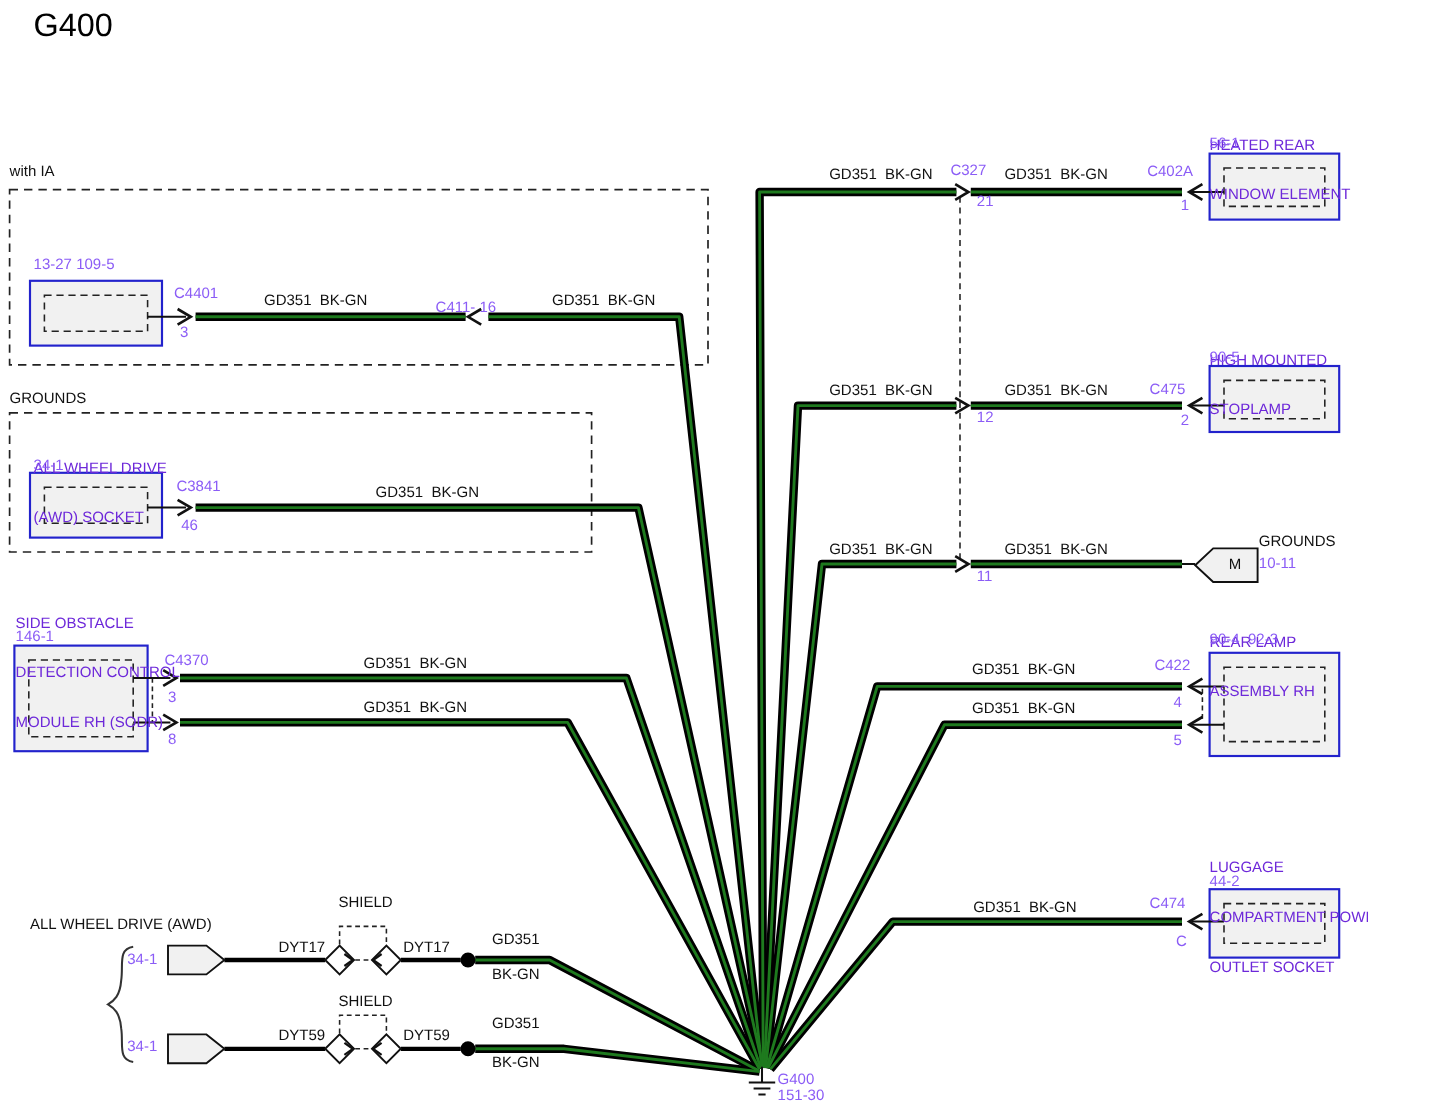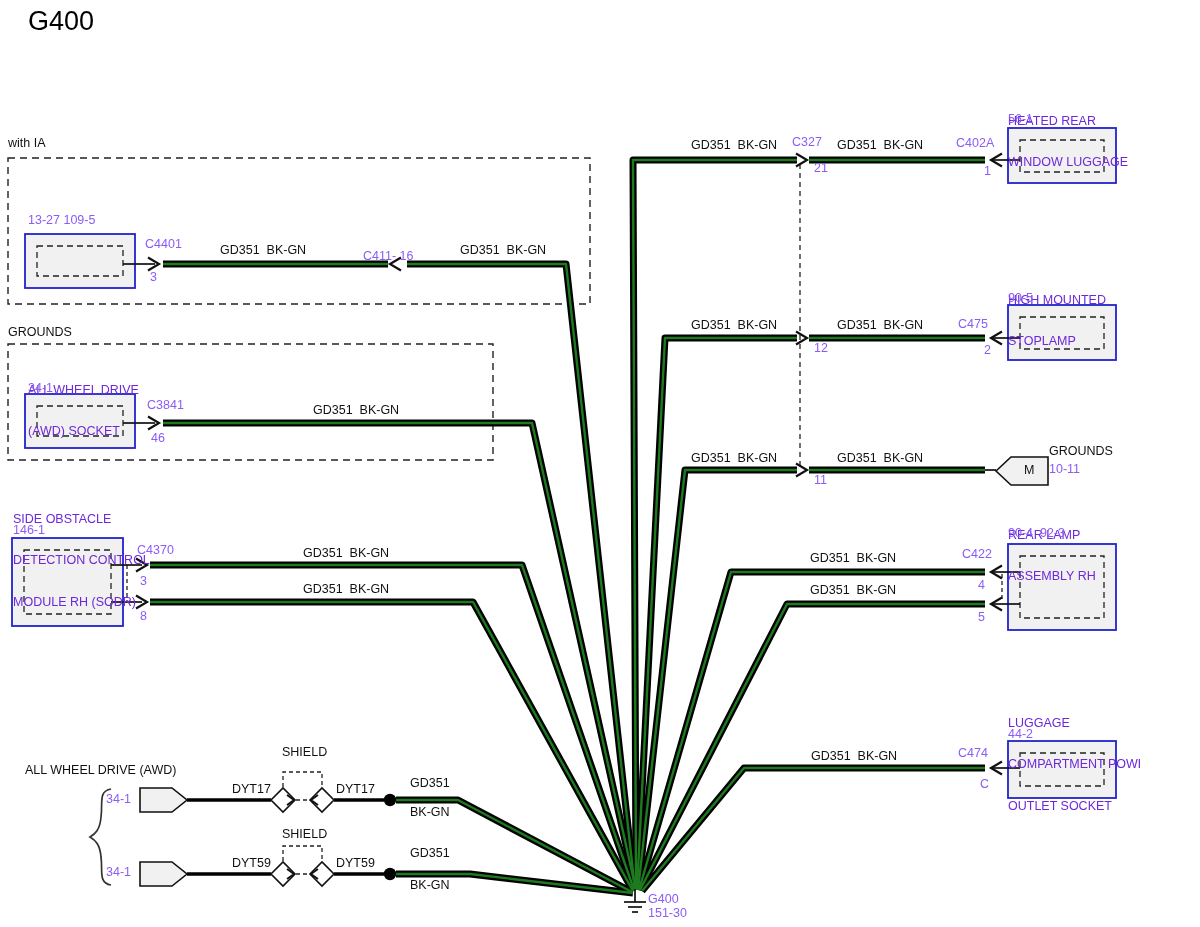--- a/index.html
+++ b/index.html
@@ -200,21 +200,21 @@
 <div class="t" style="left:303px;top:583px">GD351  BK-GN</div>
 
 <div class="t" style="left:691px;top:139px">GD351  BK-GN</div>
 <div class="b" style="left:792px;top:136px">C327</div>
 <div class="b" style="left:814px;top:162px">21</div>
 <div class="t" style="left:837px;top:139px">GD351  BK-GN</div>
 <div class="b" style="left:956px;top:137px">C402A</div>
 <div class="b" style="left:984px;top:165px">1</div>
 <div class="nm" style="left:1008px;top:87px">
   <div>HEATED REAR</div>
-  <div>WINDOW LUGGAGE</div>
+  <div>WINDOW ELEMENT</div>
 </div>
 <div class="b" style="left:1008px;top:113px">56-1</div>
 
 <div class="t" style="left:691px;top:319px">GD351  BK-GN</div>
 <div class="b" style="left:814px;top:342px">12</div>
 <div class="t" style="left:837px;top:319px">GD351  BK-GN</div>
 <div class="b" style="left:958px;top:318px">C475</div>
 <div class="b" style="left:984px;top:344px">2</div>
 <div class="nm" style="left:1008px;top:266px">
   <div>HIGH MOUNTED</div>

